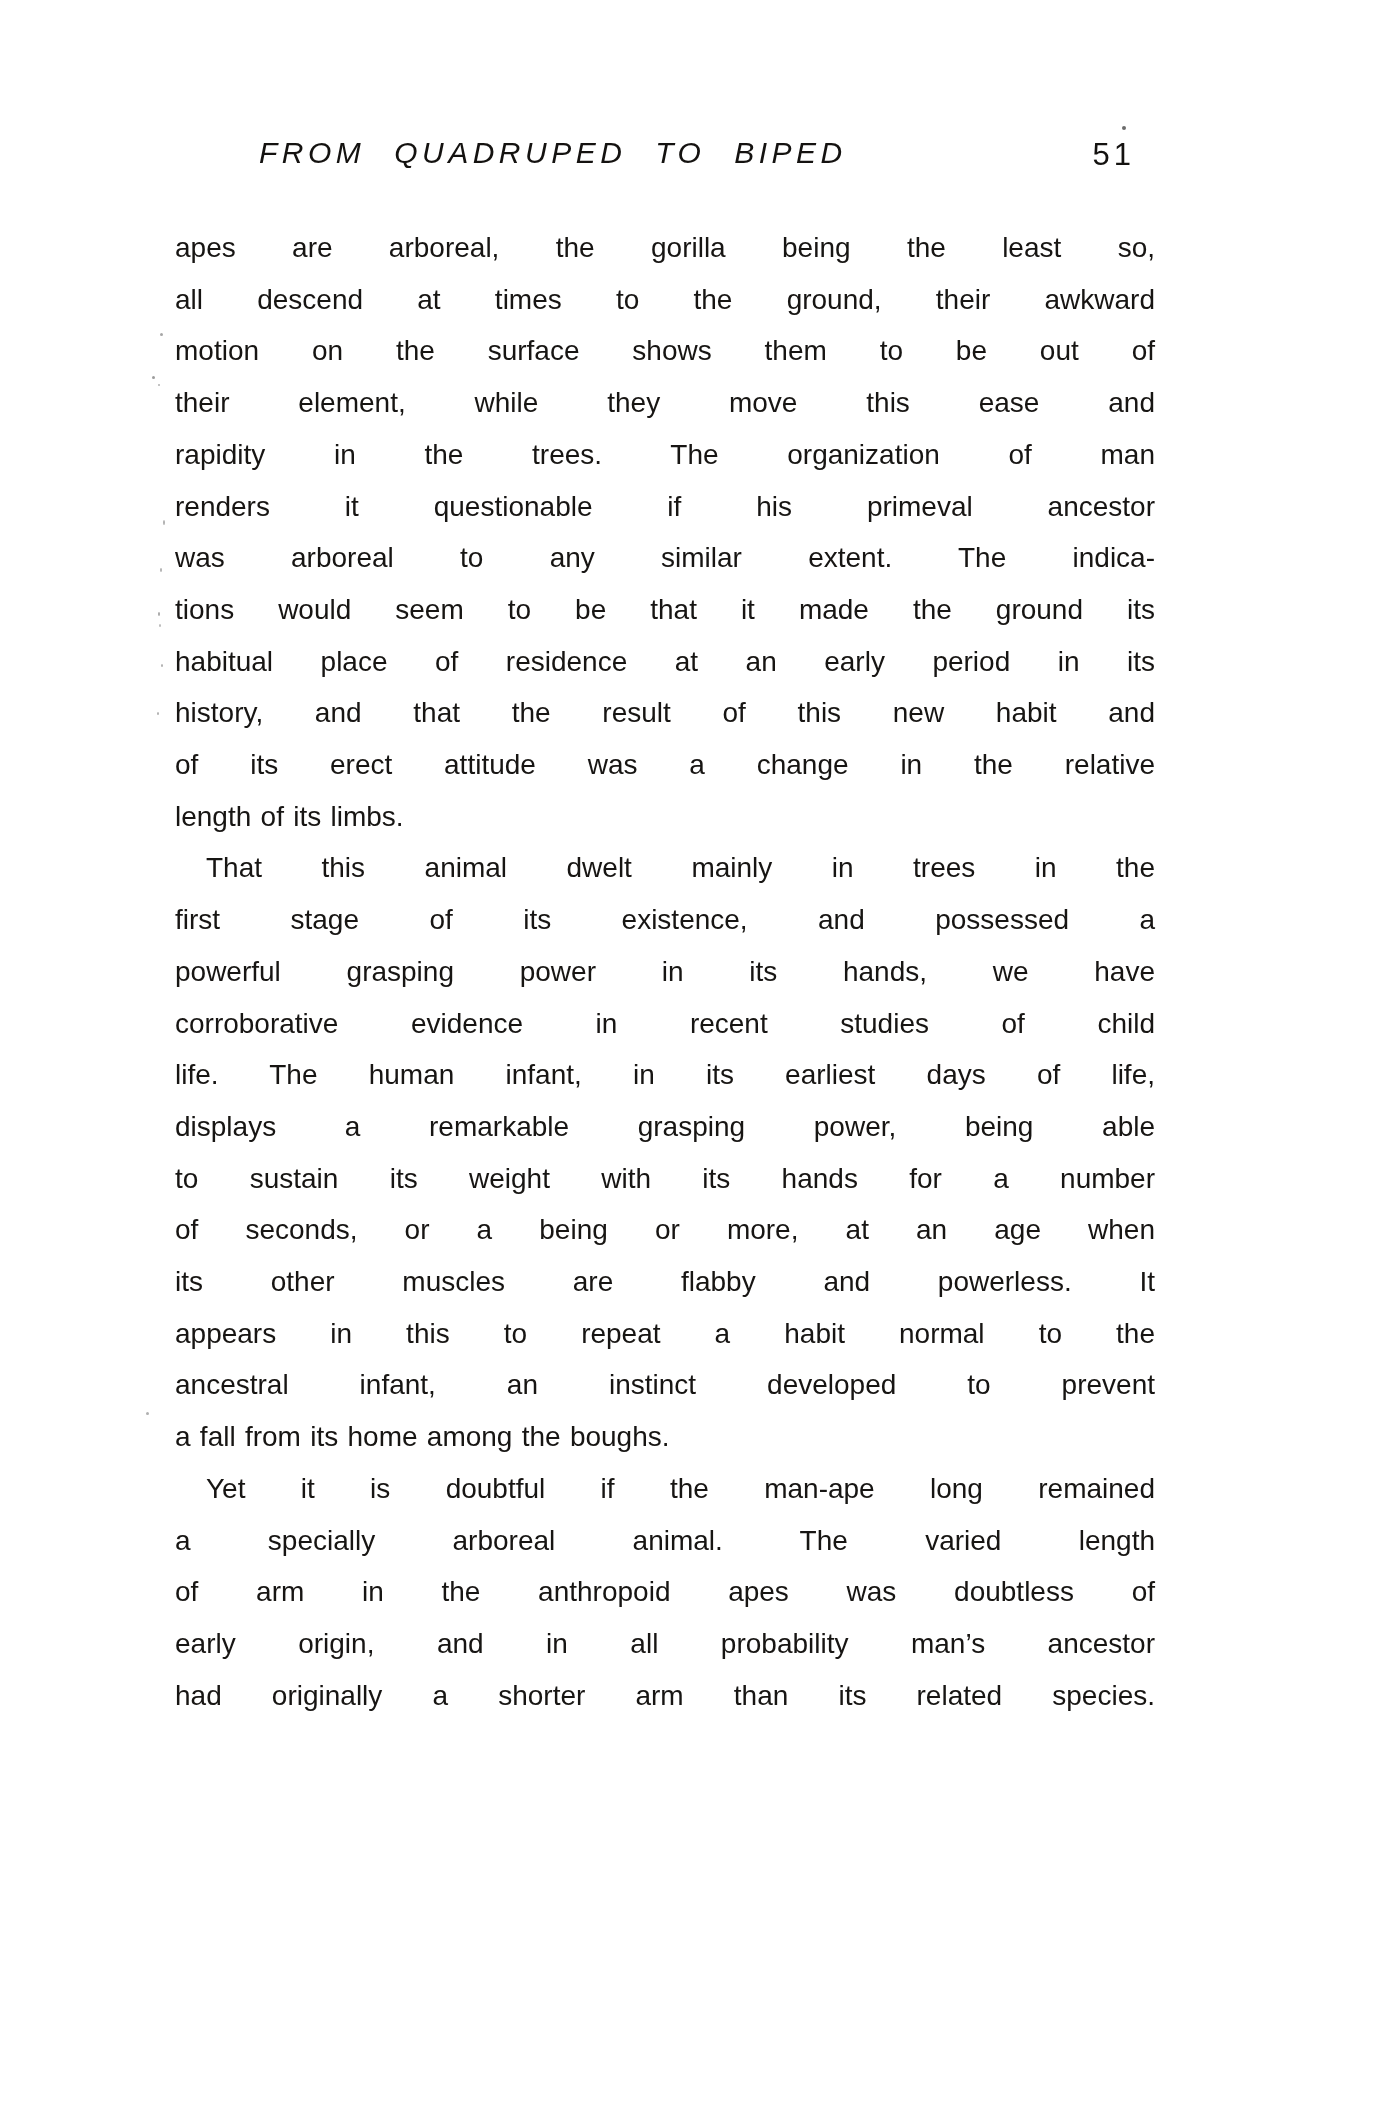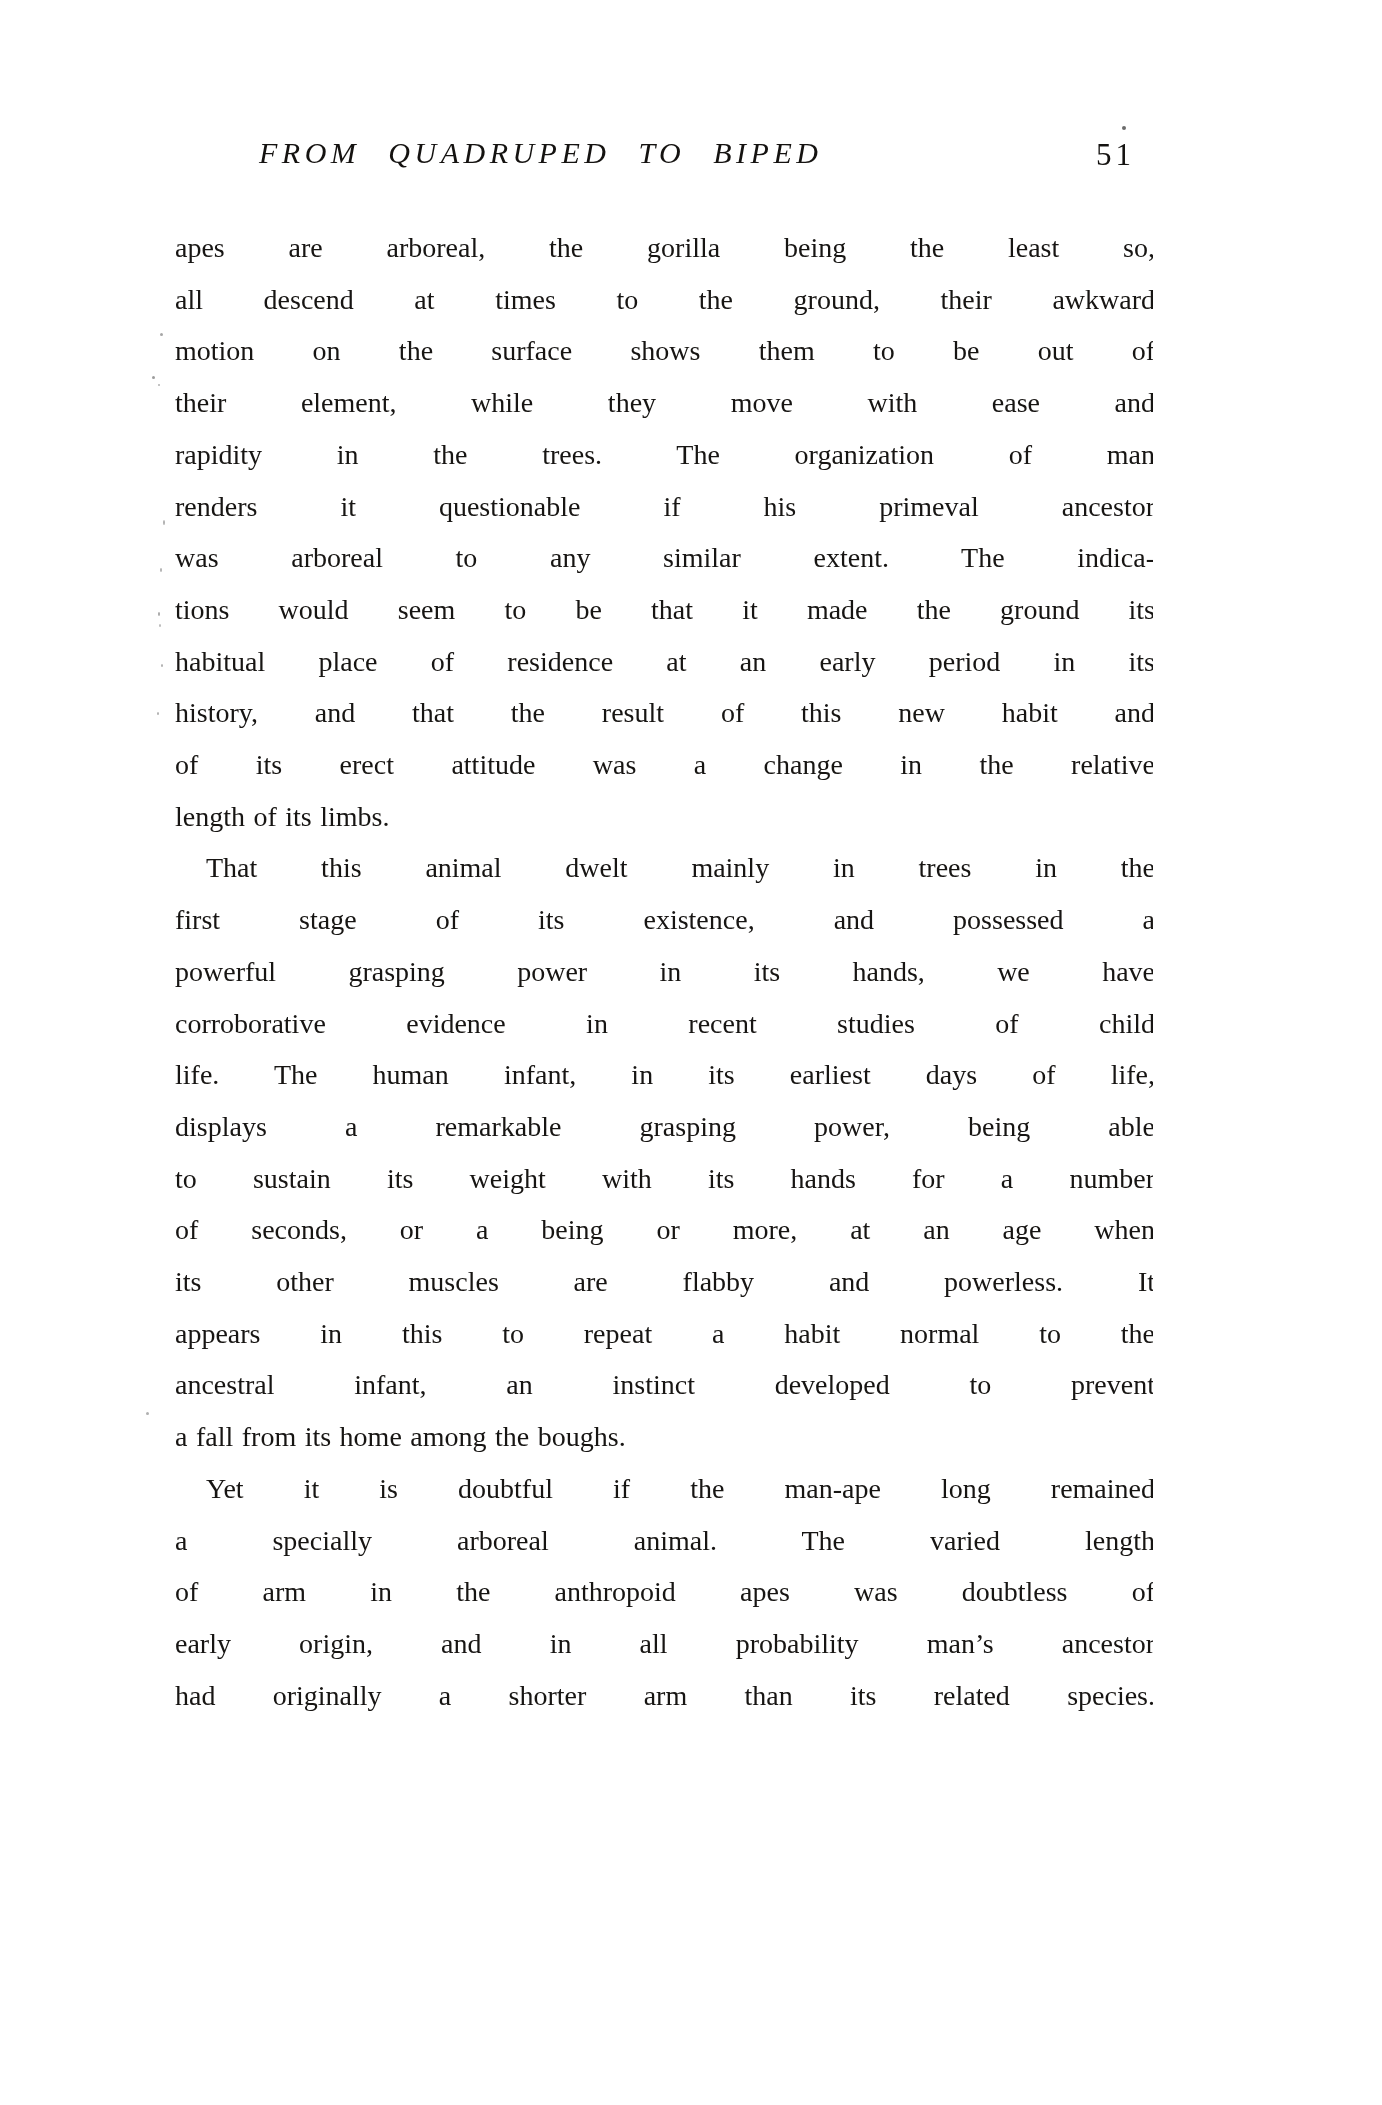--- a/index.html
+++ b/index.html
@@ -2,22 +2,23 @@
 <html><head>
 <meta charset="utf-8">
 <style>
   html, body { margin: 0; padding: 0; background: #ffffff; }
   .page {
     position: relative;
     width: 1153px;
     height: 2105px;
     background: #ffffff;
     overflow: hidden;
-    font-family: Liberation Serif, serif;
+    font-family: Liberation Sans, sans-serif;
     color: #171513;
+    padding-left: 34px;
   }
   .header {
     position: absolute;
     left: 175px;
     top: 136px;
     width: 980px;
     height: 44px;
   }
   .running-head {
     position: absolute;
@@ -67,21 +68,21 @@
 
   <div class="header">
     <span class="running-head">FROM QUADRUPED TO BIPED</span>
     <span class="page-number">51</span>
   </div>
 
   <div class="text-block">
       <div class="line">apes are arboreal, the gorilla being the least so,</div>
       <div class="line">all descend at times to the ground, their awkward</div>
       <div class="line">motion on the surface shows them to be out of</div>
-      <div class="line">their element, while they move with ease and</div>
+      <div class="line">their element, while they move this ease and</div>
       <div class="line">rapidity in the trees. The organization of man</div>
       <div class="line">renders it questionable if his primeval ancestor</div>
       <div class="line">was arboreal to any similar extent. The indica-</div>
       <div class="line">tions would seem to be that it made the ground its</div>
       <div class="line">habitual place of residence at an early period in its</div>
       <div class="line">history, and that the result of this new habit and</div>
       <div class="line">of its erect attitude was a change in the relative</div>
       <div class="line end">length of its limbs.</div>
       <div class="line indent">That this animal dwelt mainly in trees in the</div>
       <div class="line">first stage of its existence, and possessed a</div>

